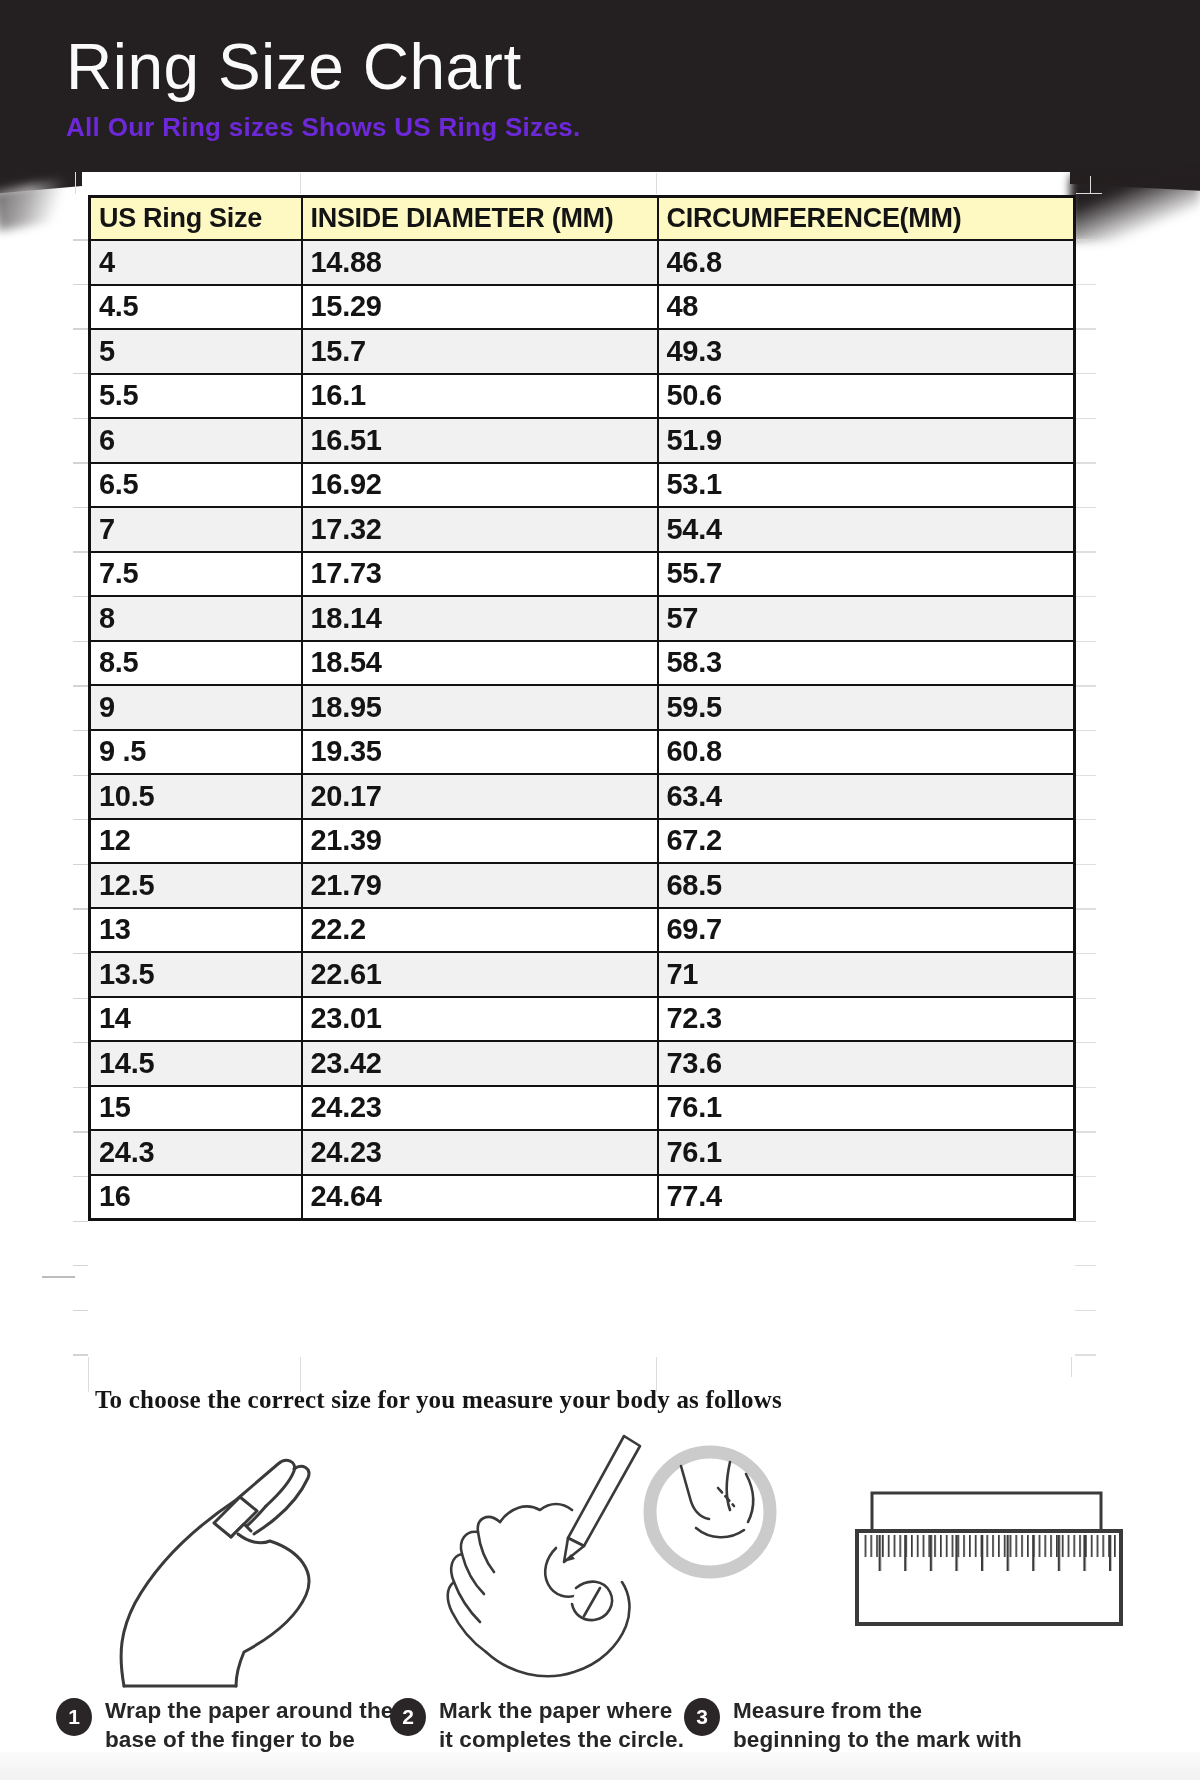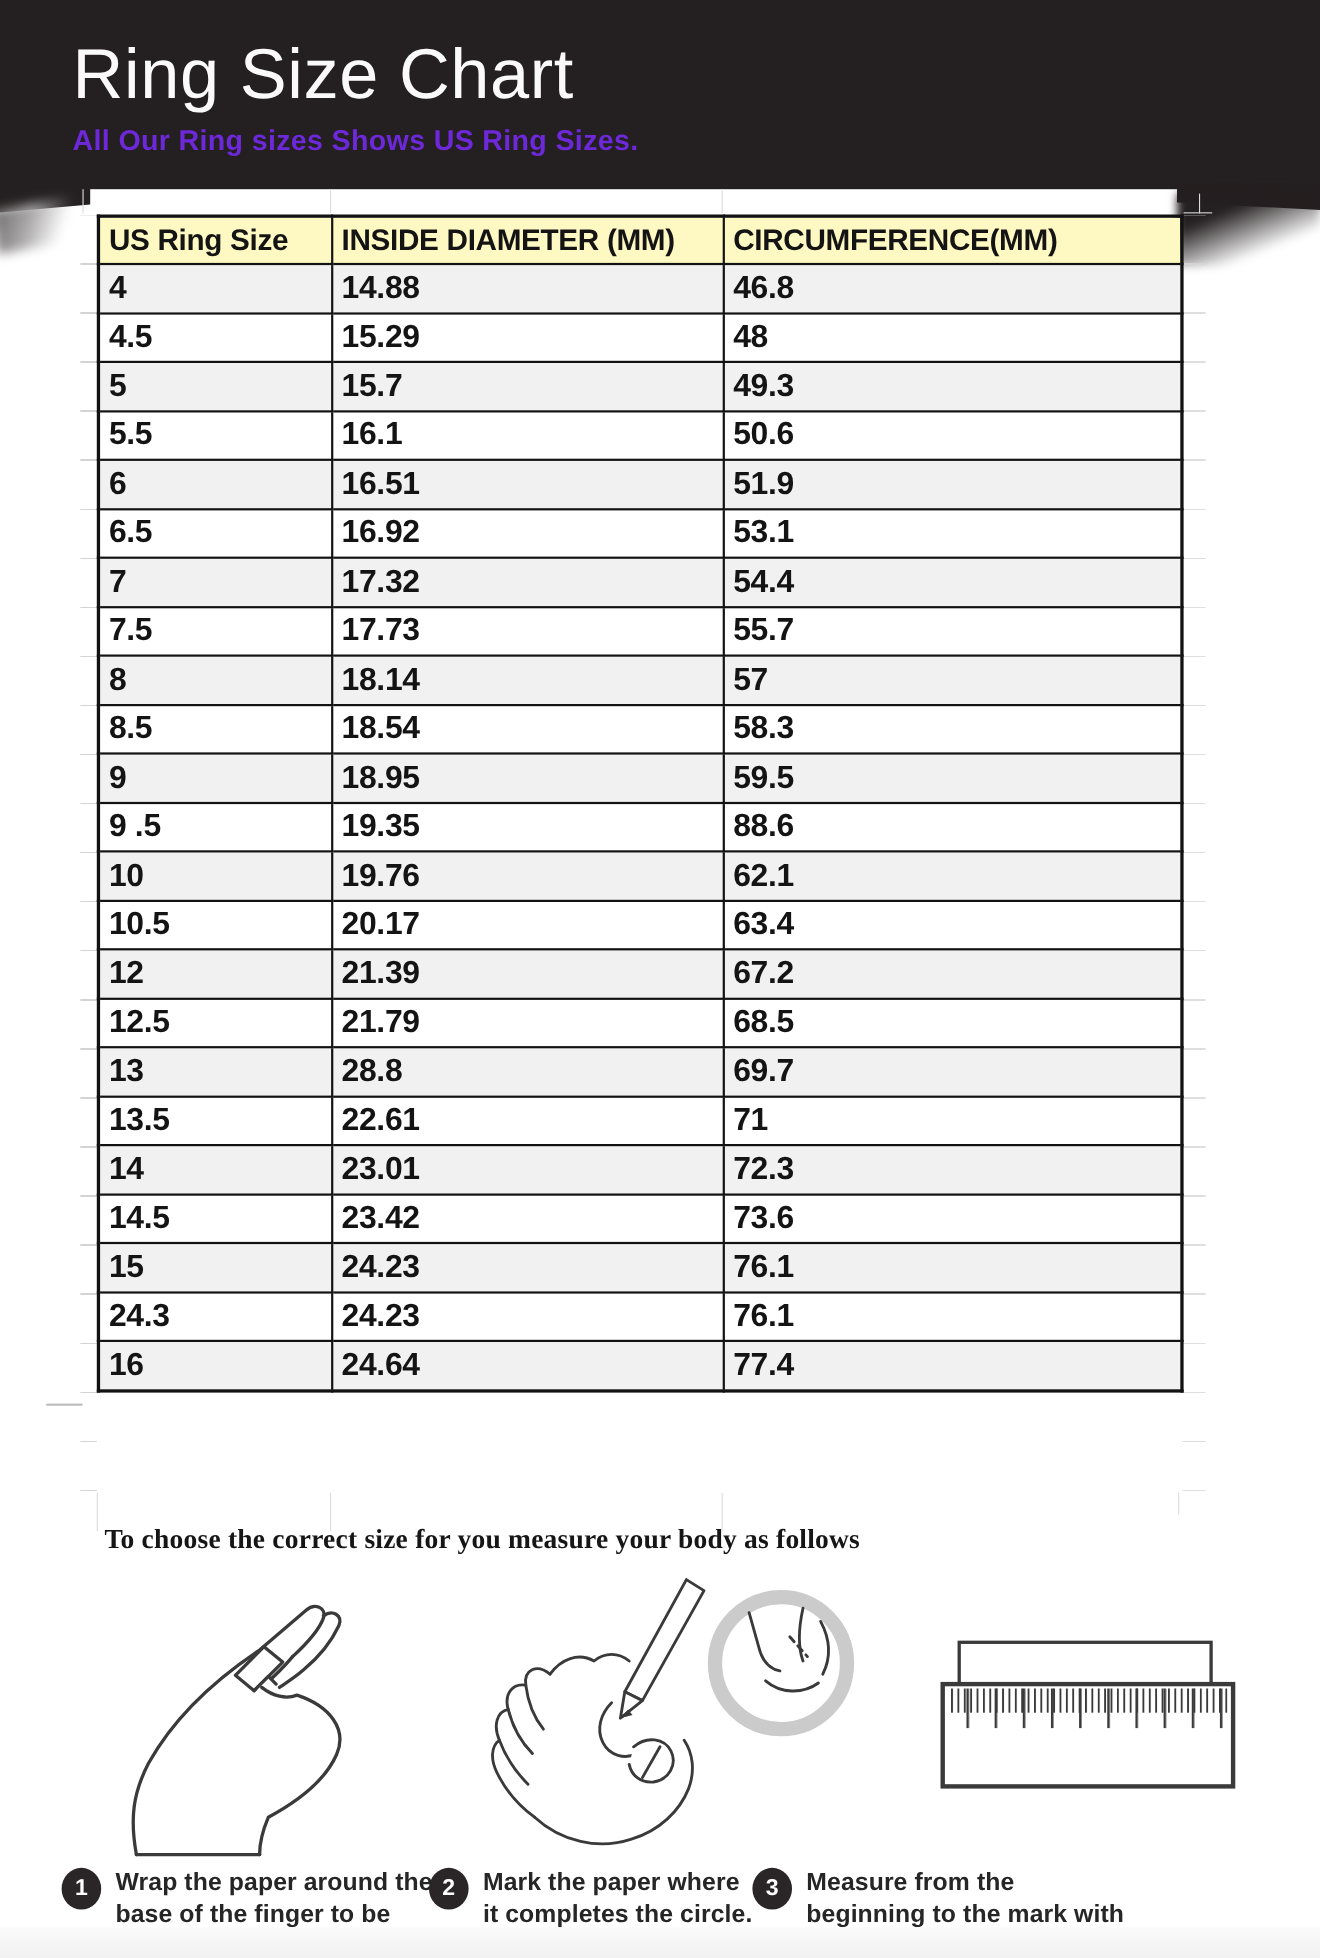--- a/index.html
+++ b/index.html
@@ -204,45 +204,40 @@
         <td>58.3</td>
       </tr>
       <tr>
         <td>9</td>
         <td>18.95</td>
         <td>59.5</td>
       </tr>
       <tr>
         <td>9 .5</td>
         <td>19.35</td>
-        <td>88.6</td>
-      </tr>
-      <tr>
-        <td>10</td>
-        <td>19.76</td>
-        <td>62.1</td>
+        <td>60.8</td>
       </tr>
       <tr>
         <td>10.5</td>
         <td>20.17</td>
         <td>63.4</td>
       </tr>
       <tr>
         <td>12</td>
         <td>21.39</td>
         <td>67.2</td>
       </tr>
       <tr>
         <td>12.5</td>
         <td>21.79</td>
         <td>68.5</td>
       </tr>
       <tr>
         <td>13</td>
-        <td>28.8</td>
+        <td>22.2</td>
         <td>69.7</td>
       </tr>
       <tr>
         <td>13.5</td>
         <td>22.61</td>
         <td>71</td>
       </tr>
       <tr>
         <td>14</td>
         <td>23.01</td>

